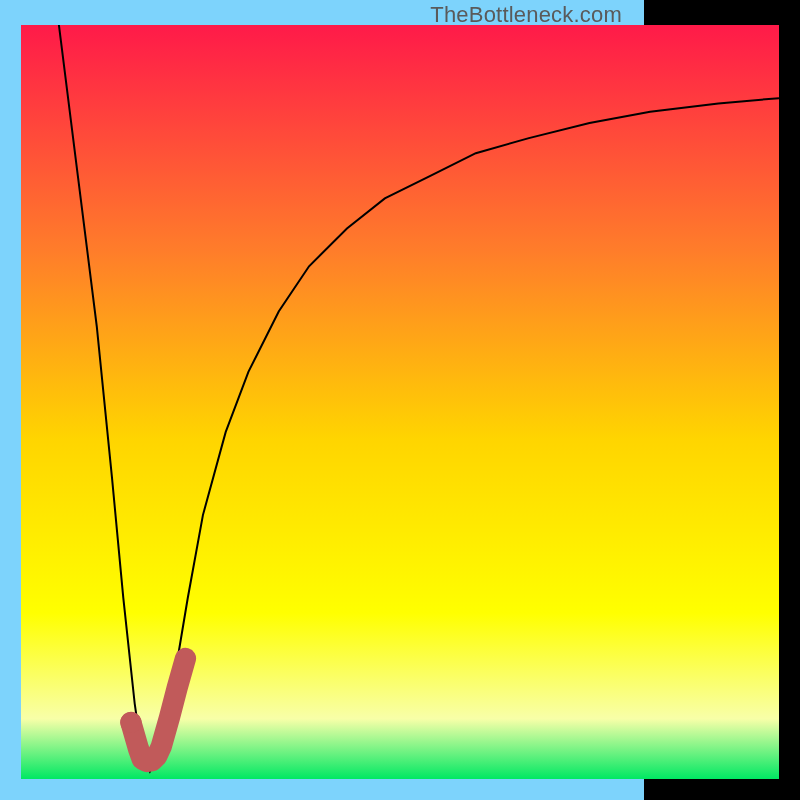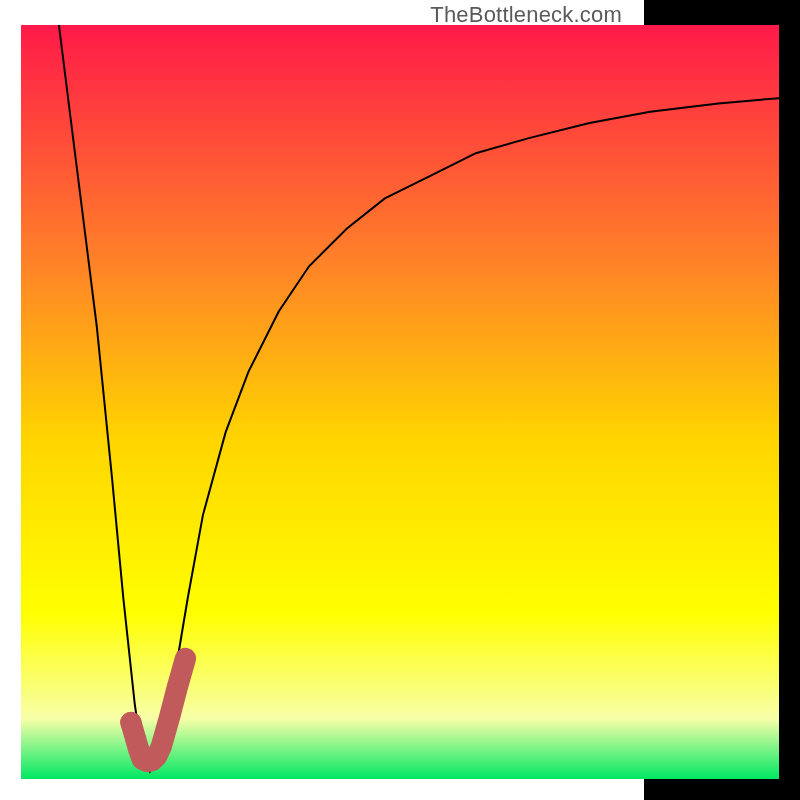--- a/index.html
+++ b/index.html
@@ -9,21 +9,21 @@
     height: 800px;
     background: #000;
     font-family: Arial, Helvetica, sans-serif;
   }
   .frame {
     position: absolute;
     left: 0;
     top: 0;
     width: 644px;
     height: 800px;
-    background: #ffffff;
+    background: #7dd3fc;
   }
   .plot {
     position: absolute;
     left: 21px;
     top: 25px;
     width: 758px;
     height: 754px;
   }
   .watermark {
     position: absolute;

